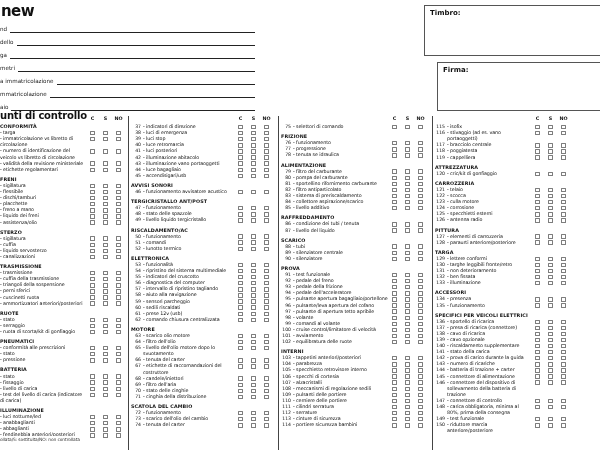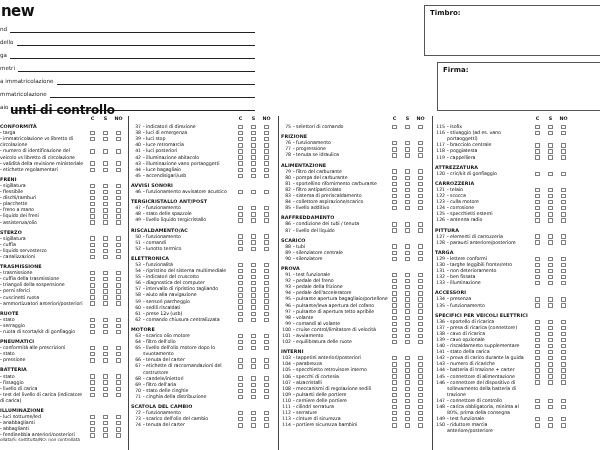--- a/index.html
+++ b/index.html
@@ -8,21 +8,21 @@
   
   .logo{position:absolute;left:1px;top:2px;font-size:15px;font-weight:800;letter-spacing:-0.6px;}
   .fields{position:absolute;left:0;top:20px;width:255px;}
   .frow{display:flex;align-items:flex-end;height:13px;}
   .flabel{font-size:5.6px;color:#222;white-space:nowrap;padding-bottom:1px;}
   .fline{flex:1;border-bottom:0.8px solid #222;margin-left:3px;height:9px;}
   .box{position:absolute;border:1px solid #555;background:#fff;}
   .box .blabel{font-size:7px;font-weight:700;padding:3px 0 0 5px;}
   .tbox{left:424px;top:5px;width:200px;height:49px;}
   .fbox{left:437px;top:62px;width:200px;height:47px;}
-  .ctitle{position:absolute;left:0;top:103px;font-size:12px;font-weight:800;letter-spacing:-0.2px;padding-left:10px;}
+  .ctitle{position:absolute;left:0;top:110px;font-size:10px;font-weight:800;letter-spacing:-0.2px;}
   
   .cols{position:absolute;left:0;top:116px;right:0;bottom:0;display:flex;}
   .col{flex:none;box-sizing:border-box;overflow:hidden;}
   .c1{width:128px;}
   .c2{width:150px;}
   .c3{width:154px;}
   .c4{width:168px;}
   .col + .col{border-left:0.7px solid #444;padding-left:2px;}
   .sec{margin-top:4px;}
   .sec.first{margin-top:2px;}

